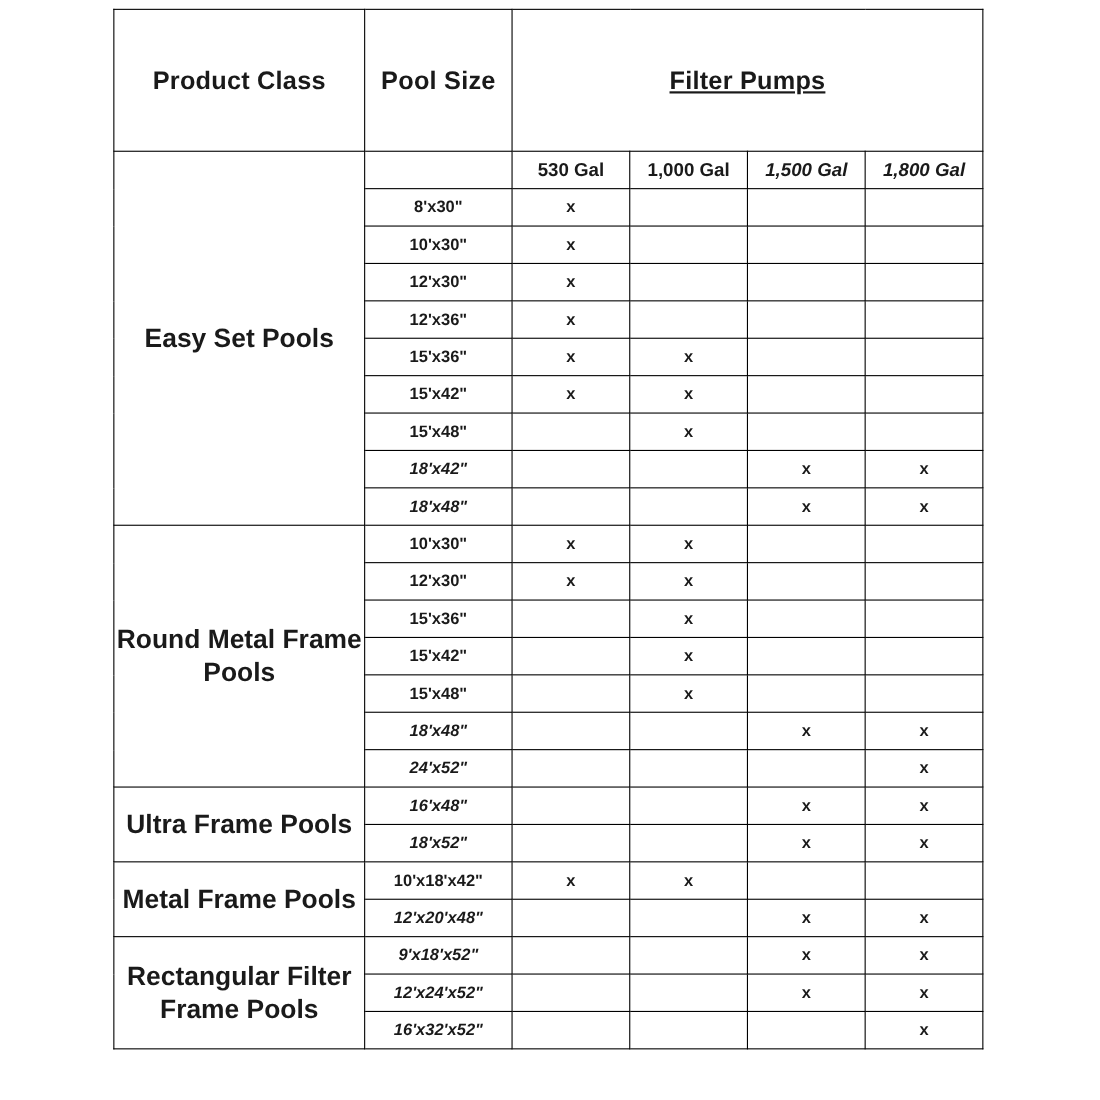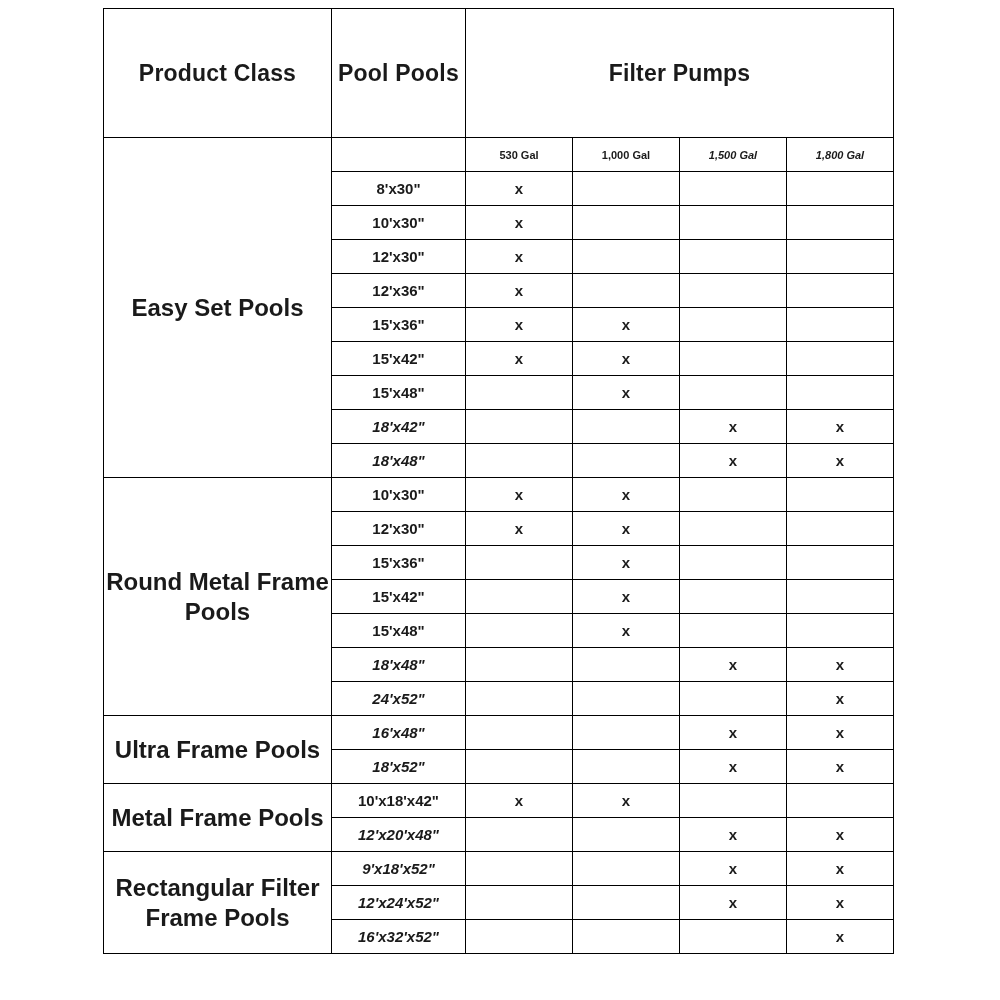--- a/index.html
+++ b/index.html
@@ -50,25 +50,26 @@
   .thick-bottom { border-bottom-width: 3px; }
 
   
   .hdr-title {
     font-size: 23px;
     height: 128px;
     letter-spacing: 0.2px;
   }
   .hdr-filter {
     font-size: 23px;
+    text-decoration: underline;
   }
 
   
   .gal {
-    font-size: 11px;
+    font-size: 17px;
     height: 32px;
   }
 
   
   .classcell {
     font-size: 24px;
     line-height: 1.25;
   }
 
   
@@ -99,21 +100,21 @@
       <col class="c-class">
       <col class="c-size">
       <col class="c-pump">
       <col class="c-pump">
       <col class="c-pump">
       <col class="c-pump">
     </colgroup>
     <tbody id="table-body">
         <tr>
           <td class="hdr-title thick-left thick-top thick-bottom" rowspan="1">Product Class</td>
-          <td class="hdr-title thick-top thick-bottom">Pool Pools</td>
+          <td class="hdr-title thick-top thick-bottom">Pool Size</td>
           <td class="hdr-title hdr-filter thick-top thick-bottom thick-right" colspan="4">Filter Pumps</td>
         </tr>
         <tr>
           <td class="classcell thick-left" rowspan="10">Easy Set Pools</td>
           <td class="size"></td>
           <td class="gal green">530 Gal</td>
           <td class="gal green">1,000 Gal</td>
           <td class="gal blue">1,500 Gal</td>
           <td class="gal blue thick-right">1,800 Gal</td>
         </tr>

